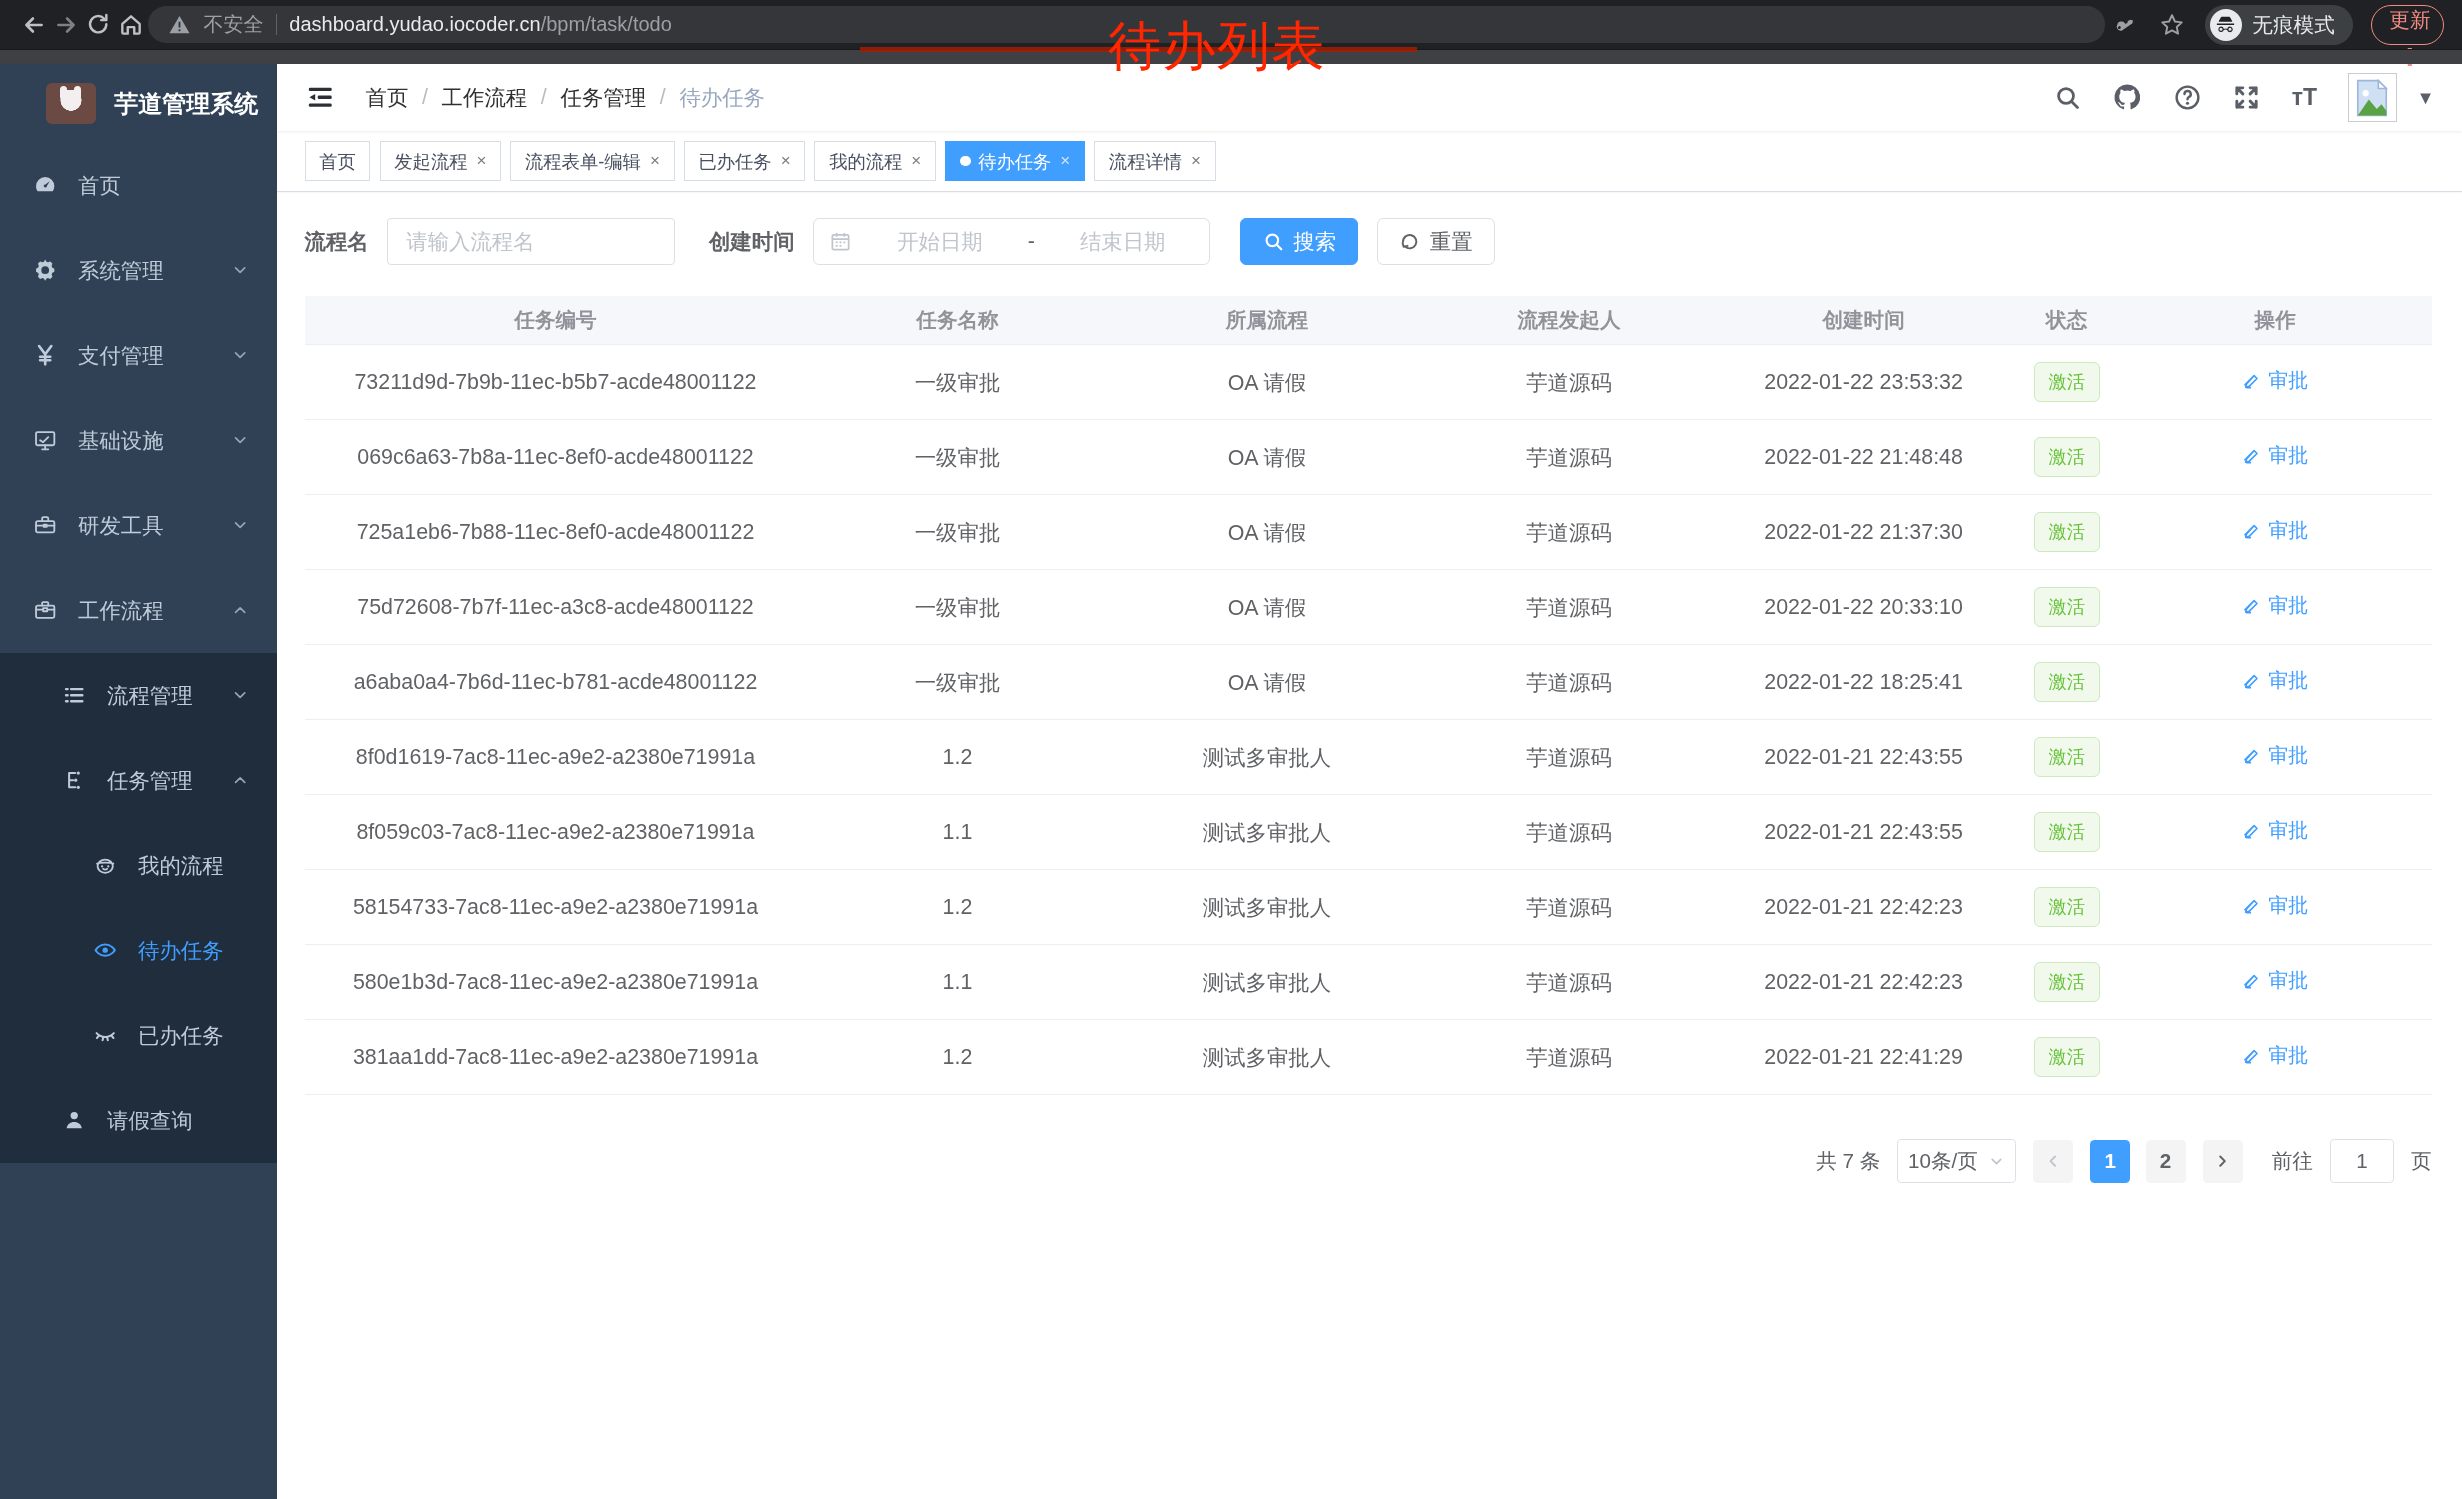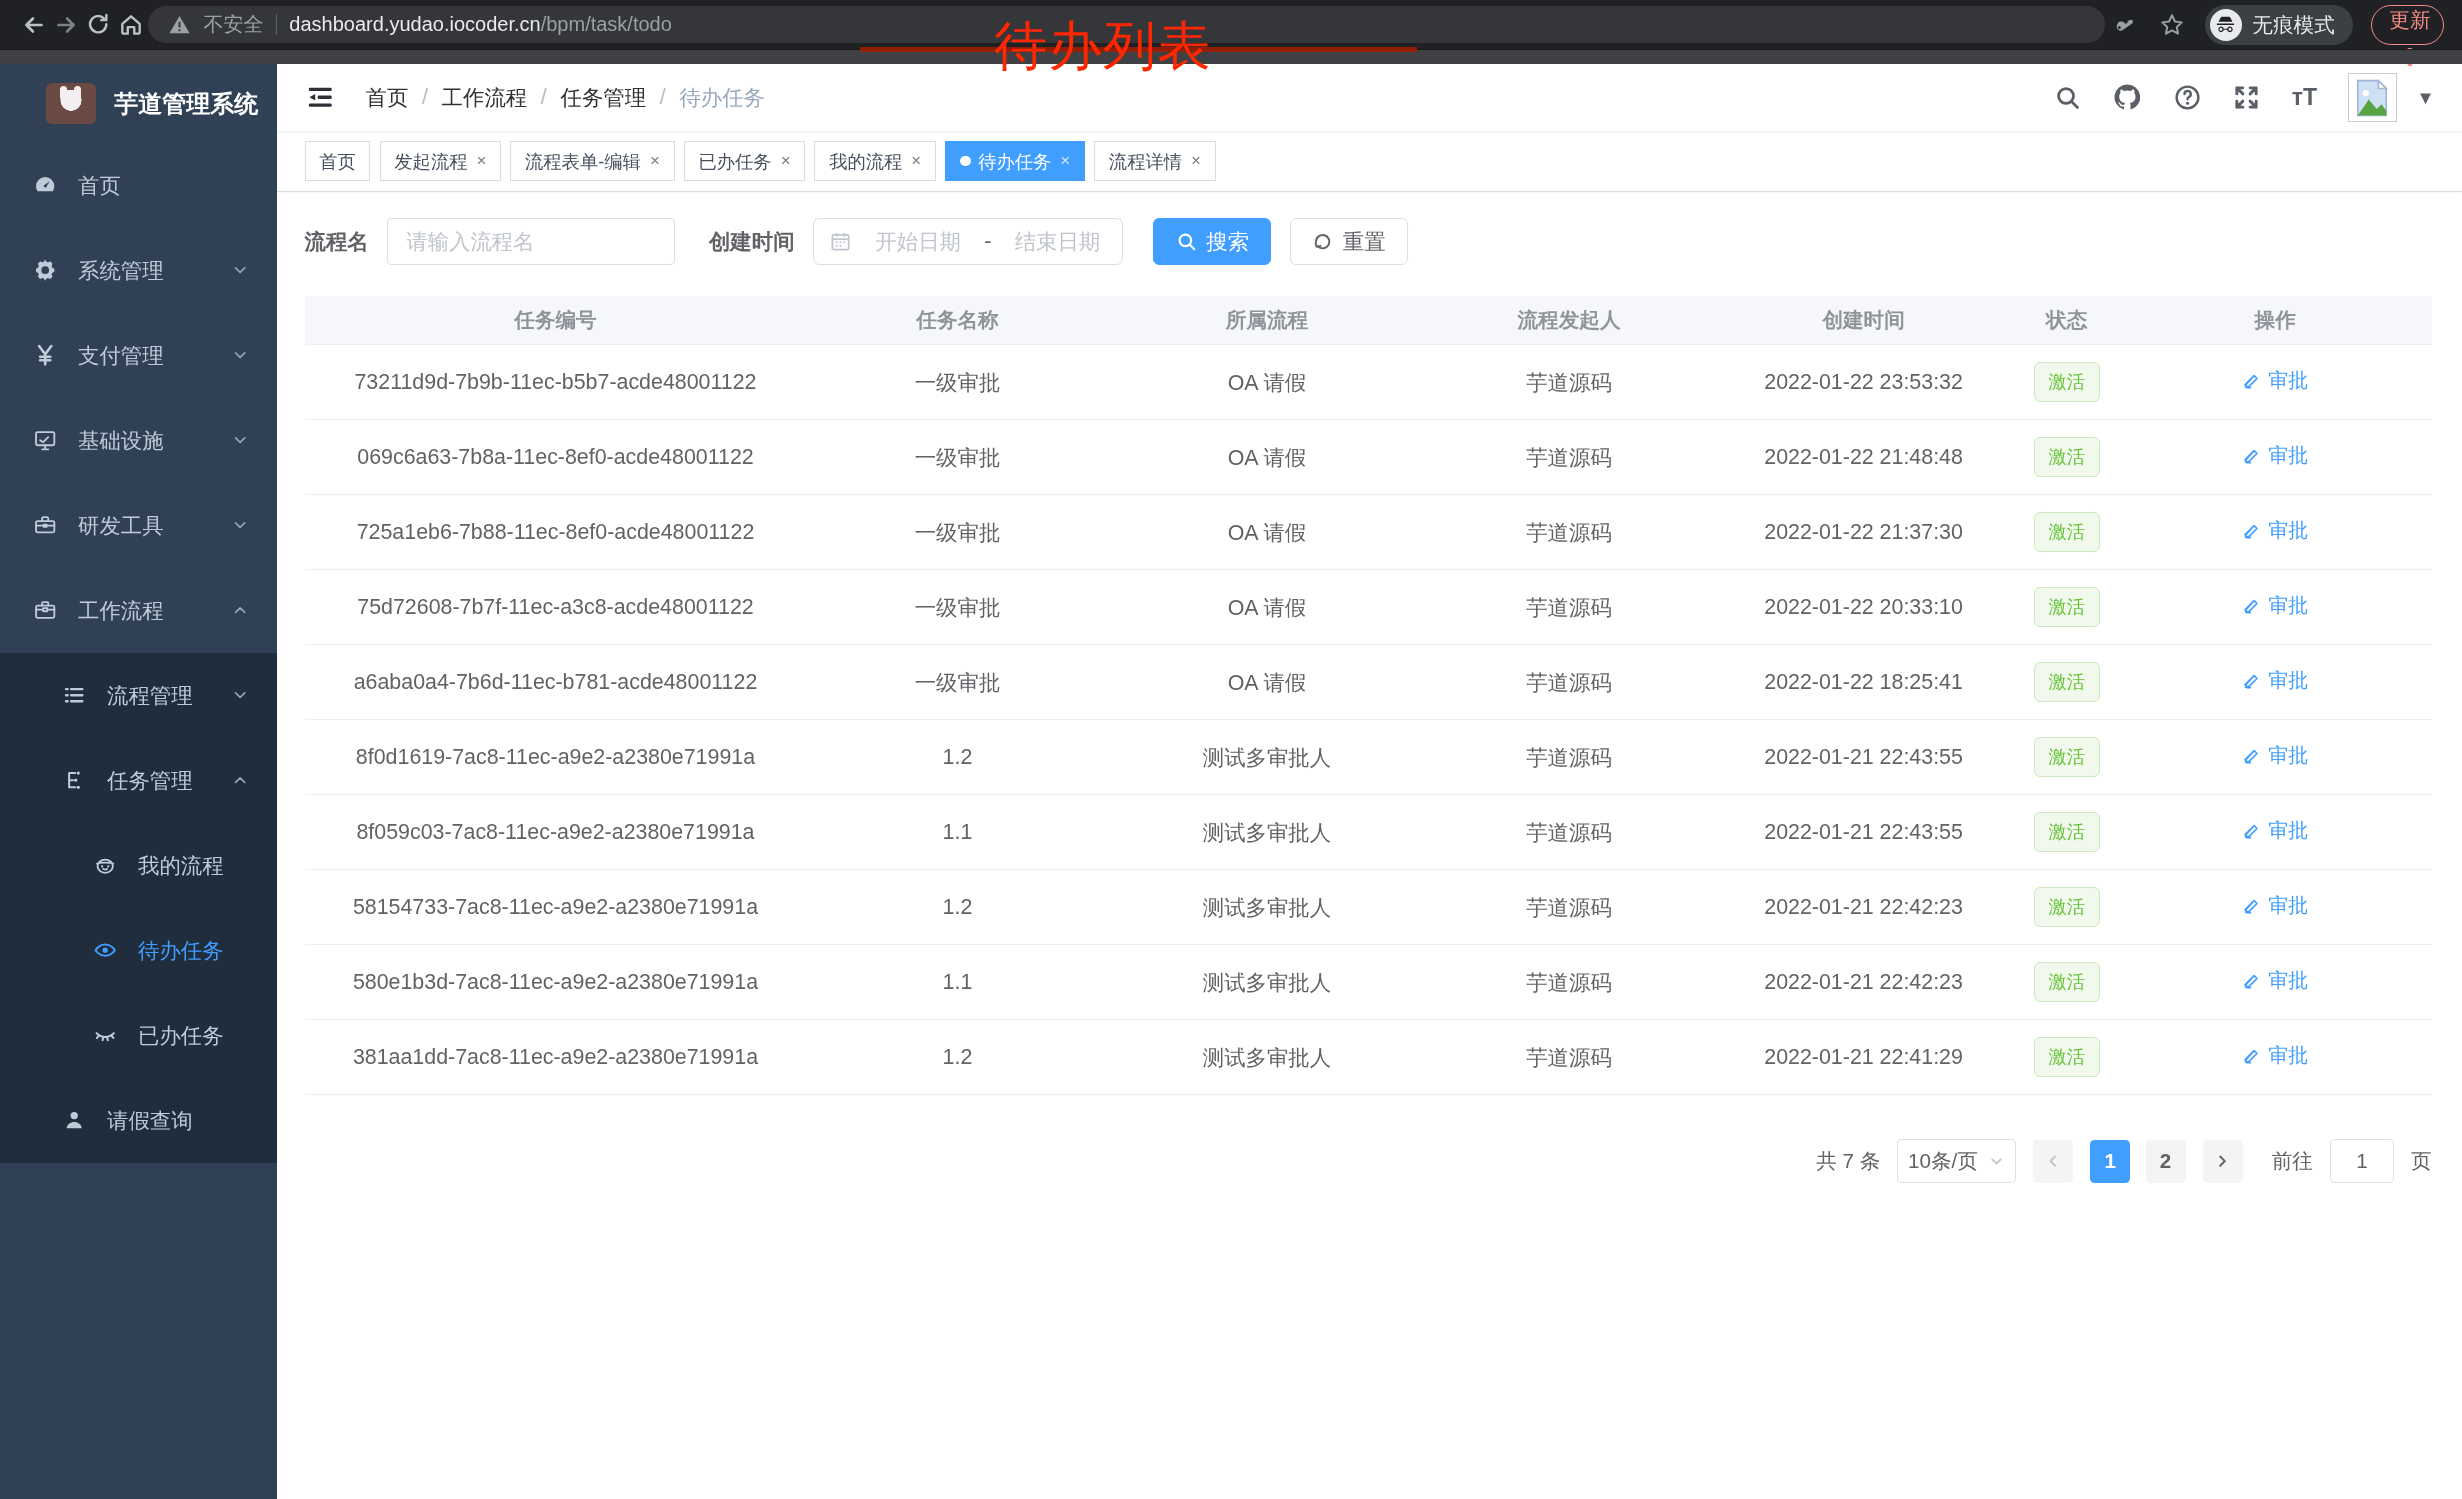--- a/index.html
+++ b/index.html
@@ -21,21 +21,21 @@
   .chrome-right { display:flex; align-items:center; gap:18.3px; flex:0 0 auto; }
   .incog { height:40px; background:#3c4043; border-radius:20px; display:flex; align-items:center;
     gap:10.7px; padding:0 18.3px 0 4.6px; color:#e8eaed; font-size:20.6px; }
   .incog-circle { width:32px; height:32px; border-radius:50%; background:#e8eaed;
     display:flex; align-items:center; justify-content:center; }
   .update-pill { height:40px; border:1.5px solid #f28b82; border-radius:21.4px; color:#f28b82;
     font-size:20.6px; display:flex; align-items:center; gap:10.7px; padding:0 12.2px 0 17px;flex-direction:column; }
   .kebab { font-size:23px; letter-spacing:0; color:#f28b82; font-weight:700; }
 
   
-  .annotation { position:absolute; left:994px; top:10.7px; z-index:60; color:#ff2600;
+  .annotation { position:absolute; left:1108px; top:10.7px; z-index:60; color:#ff2600;
     font-size:53px; font-weight:500; letter-spacing:1.5px; white-space:nowrap; }
   .annotation-line { position:absolute; left:860px; top:47px; width:557px; height:5.3px;
     background:rgba(164,28,0,.85); z-index:55; }
 
   
   .app { position:absolute; left:0; top:64px; width:2462px; height:1436px; display:flex; }
 
   
   .sidebar { width:277px; background:#304156; height:100%; flex:0 0 auto; position:relative; }
   .logo-row { height:79px; display:flex; align-items:center; padding:0 0 0 46px; gap:18.3px; }
@@ -82,21 +82,21 @@
   .tab.active .dot { display:block; width:10.7px; height:10.7px; border-radius:50%; background:#fff; }
   .tab .tab-close { font-size:17px; color:inherit; opacity:.75; margin-left:1.5px; }
 
   
   .content { flex:1 1 auto; padding:26px 30.5px 0 27.5px; background:#fff; overflow:hidden; }
   .filters { display:flex; align-items:center; }
   .f-label { font-size:21.4px; font-weight:700; color:#606266; }
   .f-input { width:288px; height:47px; border:1.5px solid #dcdfe6; border-radius:4px; margin-left:18.3px;
     display:flex; align-items:center; padding:0 18.3px; color:#c0c4cc; font-size:21.4px; background:#fff; }
   .date-label { margin-left:34px; }
-  .date-box { width:310px; height:47px; border:1.5px solid #dcdfe6; border-radius:6.1px; margin-left:18.3px;
+  .date-box { width:397px; height:47px; border:1.5px solid #dcdfe6; border-radius:6.1px; margin-left:18.3px;
     display:flex; align-items:center; padding:0 15.3px; gap:17px; font-size:21.4px; color:#c0c4cc; background:#fff; }
   .date-box .dash { color:#606266; }
   .btn { height:47px; border-radius:6.1px; display:flex; align-items:center; justify-content:center;
     gap:9.2px; font-size:21.4px; padding:0 21.4px; }
   .btn-search { background:#409eff; color:#fff; border:1.5px solid #409eff; margin-left:30.5px; }
   .btn-reset { background:#fff; color:#606266; border:1.5px solid #dcdfe6; margin-left:18.3px; }
 
   
   table.grid { width:100%; border-collapse:collapse; margin-top:30.5px; table-layout:fixed; }
   .grid th { height:49px; background:#f6f7fa; color:#909399; font-size:20.6px; font-weight:600;

